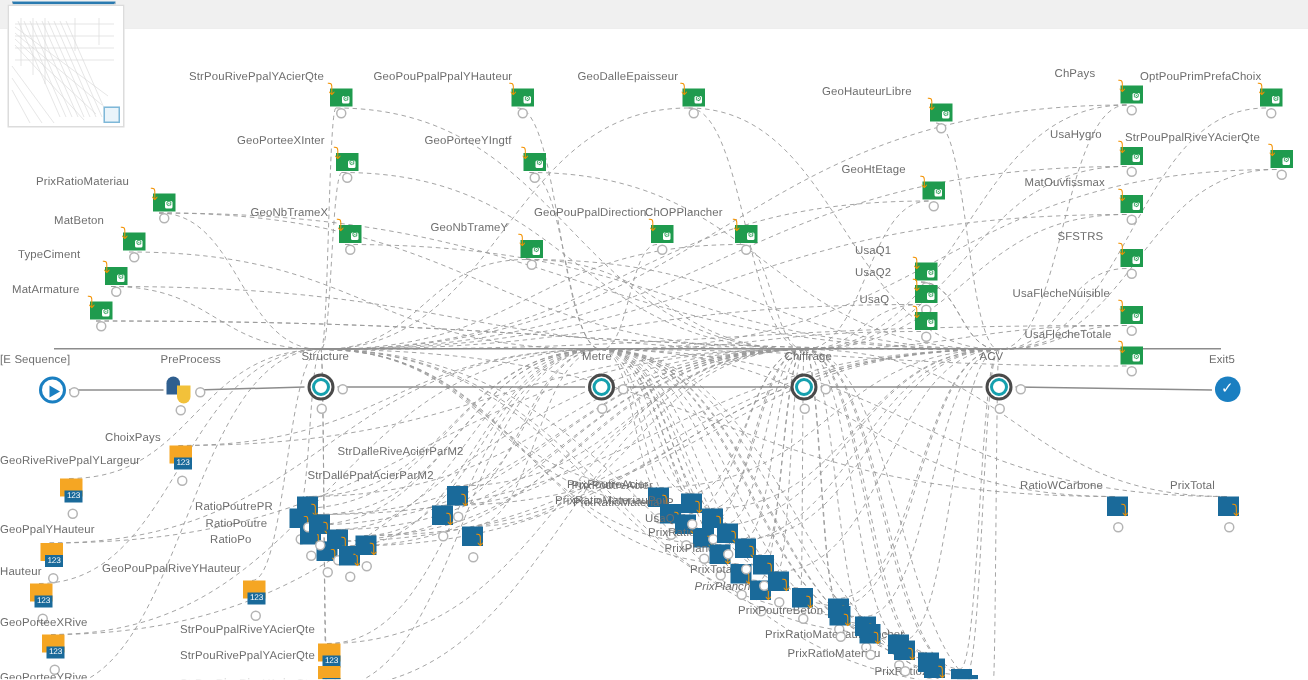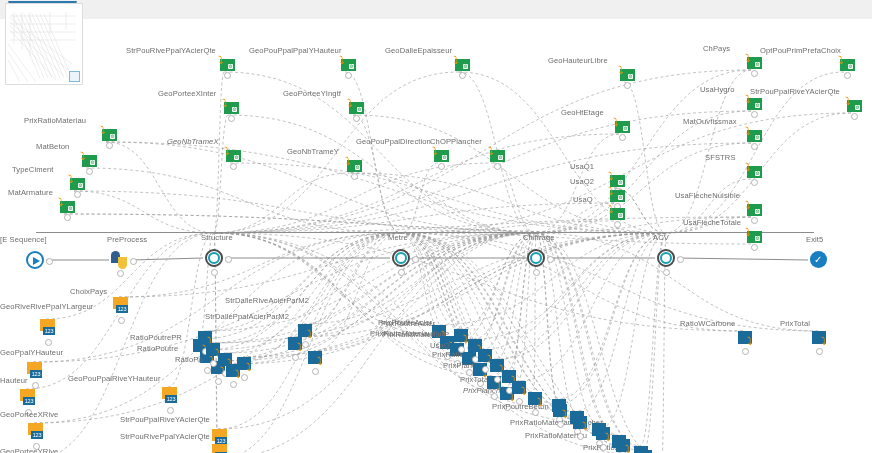--- a/index.html
+++ b/index.html
@@ -342,21 +342,21 @@
         </div>
         <div class="nlabel" style="left: 561px; top: 89px;">GeoHtEtage</div>
         <div class="node" style="left: 613px; top: 99px;">
           <div class="ic-input">
             <div class="sq"></div>
             <div class="arr">⤵</div>
             <div class="dot">⚙</div>
           </div>
           <div class="port" style="left: 6px; top: 16px;"></div>
         </div>
-        <div class="nlabel" style="left: 167px; top: 118px; font-style: italic;">GeoNbTrameX</div>
+        <div class="nlabel" style="left: 167px; top: 118px;">GeoNbTrameX</div>
         <div class="node" style="left: 224px; top: 128px;">
           <div class="ic-input">
             <div class="sq"></div>
             <div class="arr">⤵</div>
             <div class="dot">⚙</div>
           </div>
           <div class="port" style="left: 6px; top: 16px;"></div>
         </div>
         <div class="nlabel" style="left: 287px; top: 128px;">GeoNbTrameY</div>
         <div class="node" style="left: 345px; top: 138px;">
@@ -493,21 +493,21 @@
           <div class="port" style="left: 4px; top: 17px;"></div>
         </div>
         <div class="nlabel" style="left: 137px; top: 325px;">RatioPoutre</div>
         <div class="node" style="left: 200px; top: 331px;">
           <div class="ic-output">
             <div class="sq"></div>
             <div class="arr">⤵</div>
           </div>
           <div class="port" style="left: 4px; top: 17px;"></div>
         </div>
-        <div class="nlabel" style="left: 140px; top: 336px; margin-left: 35px;">RatioPo</div>
+        <div class="nlabel" style="left: 140px; top: 336px;">RatioPo</div>
         <div class="node" style="left: 211px; top: 342px;">
           <div class="ic-output">
             <div class="sq"></div>
             <div class="arr">⤵</div>
           </div>
           <div class="port" style="left: 4px; top: 17px;"></div>
         </div>
         <div class="nlabel" style="left: 381px; top: 300px;">PrixPoutreAcier</div>
         <div class="node" style="left: 432px; top: 306px;">
           <div class="ic-output">

